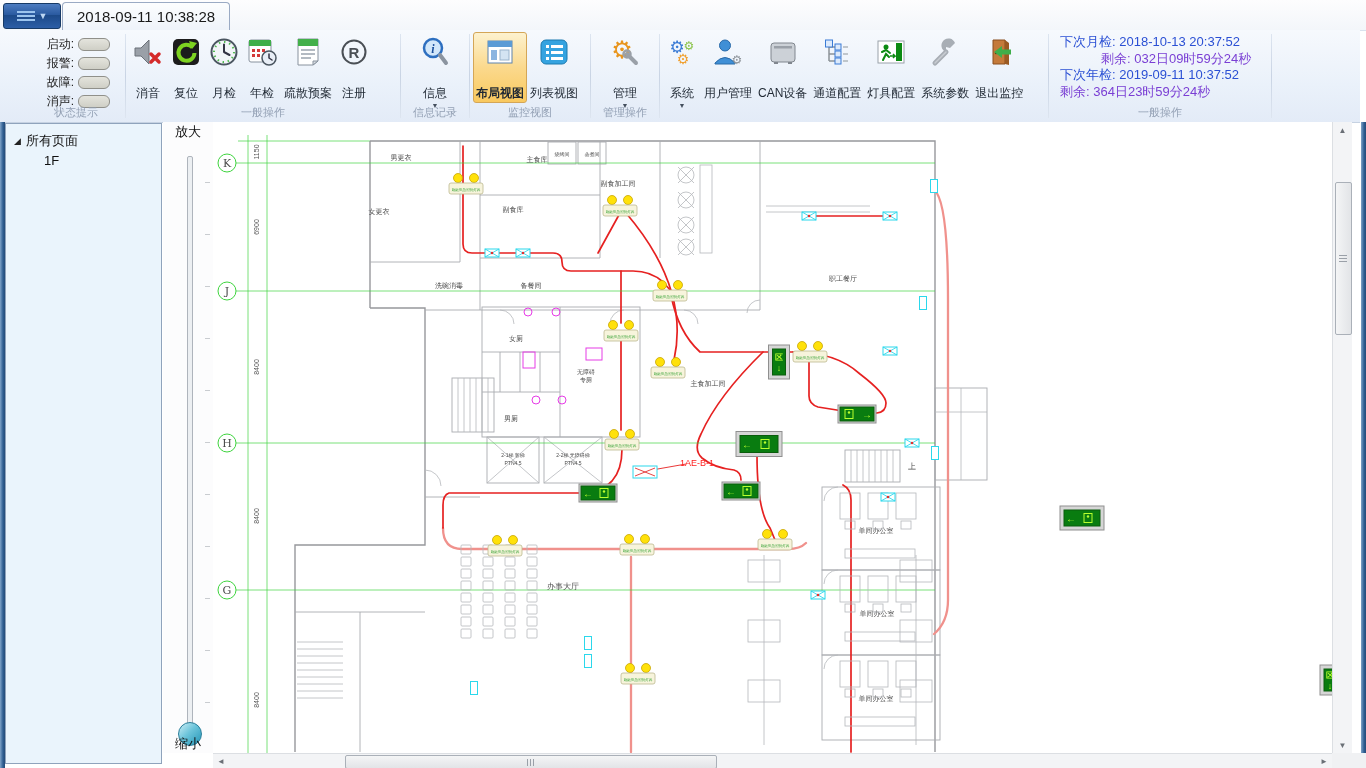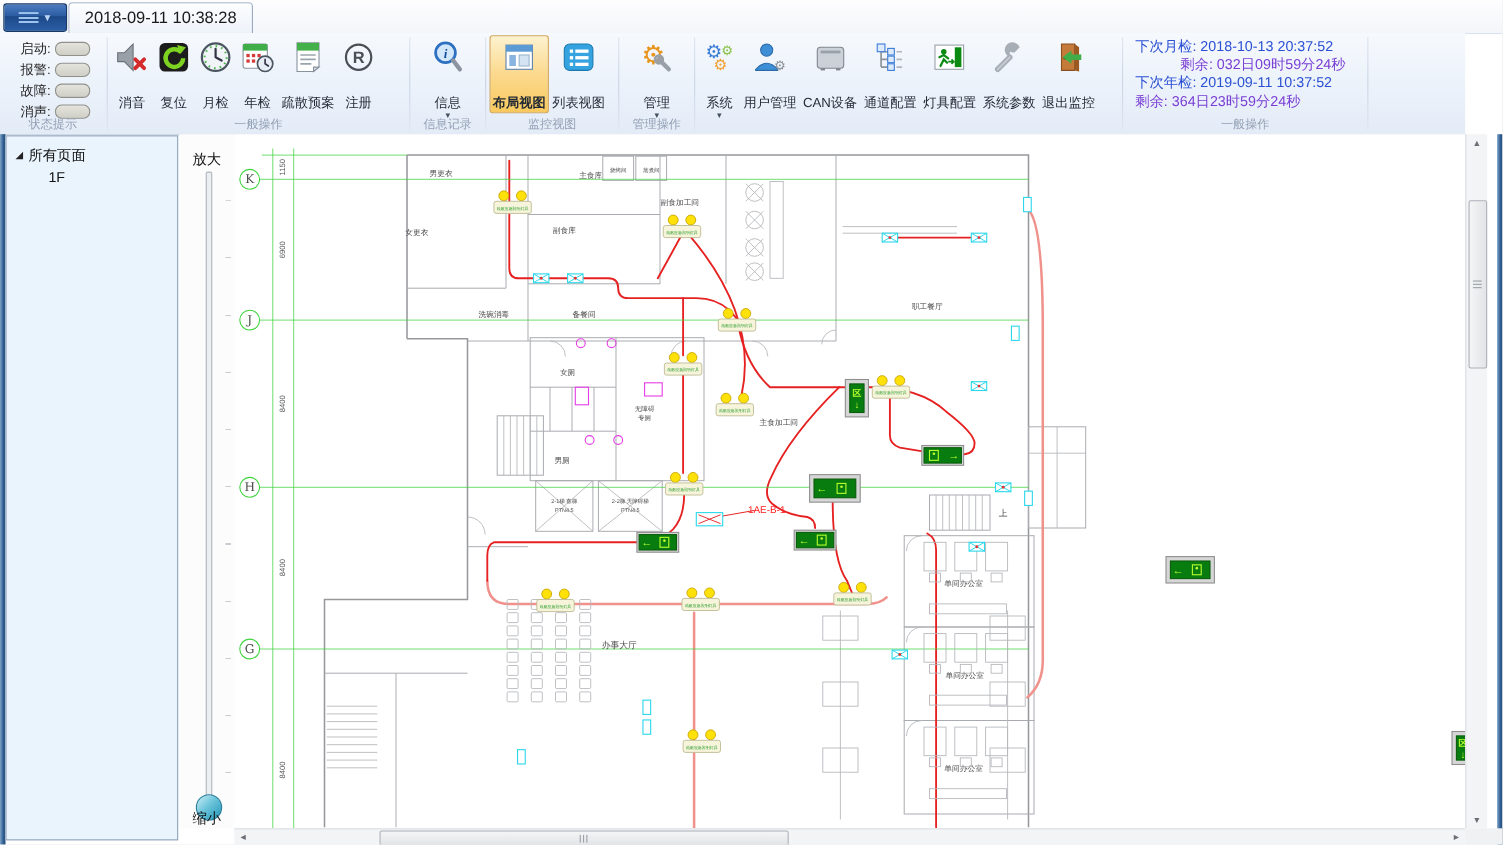--- a/index.html
+++ b/index.html
@@ -14,21 +14,21 @@
   .appmenu .lines{display:inline-block;width:18px;height:10px;
     background:repeating-linear-gradient(#9cc4ee 0 2px,transparent 2px 4px);}
   .appmenu .caret{color:#bcd6f2;font-size:9px;line-height:9px;}
   .doctab{position:absolute;left:62px;top:2px;height:27px;padding:0 14px;
     background:linear-gradient(#fcfdfe,#eef3fa);border:1px solid #9aaac4;border-bottom:none;
     border-radius:4px 4px 0 0;display:flex;align-items:center;font-size:15px;color:#1a1a1a;}
 
   
   .ribbon{position:absolute;left:0;top:30px;width:1332px;height:92px;
     background:linear-gradient(#f6f9fd,#eaf1fa 60%,#e3ebf7);border-bottom:1px solid #c6d2e2;
-    display:flex;align-items:stretch;}
+    display:flex;align-items:stretch;padding-left:28px;}
   .rgroup{position:relative;flex:0 0 auto;padding:2px 2px 16px 2px;}
   .rgroup-label{position:absolute;left:0;right:0;bottom:2px;text-align:center;
     font-size:11px;color:#93a0b4;white-space:nowrap;font-family:Liberation Mono, monospace;}
   .rsep{flex:0 0 1px;margin:4px 1px;background:linear-gradient(#dde5f0,#c9d4e4,#dde5f0);}
   .rbuttons{display:flex;align-items:flex-start;height:74px;}
   .rbtn{display:flex;flex-direction:column;align-items:center;padding:3px 2px 0 2px;
     border:1px solid transparent;border-radius:3px;cursor:pointer;}
   .rbtn .ricon{width:32px;height:32px;display:block;}
   .rbtn .rlabel{font-size:12px;color:#1f2833;margin-top:17px;white-space:nowrap;}
   .rbtn .rcaret{font-size:7px;color:#45505e;line-height:8px;}
@@ -349,21 +349,21 @@
 
   <div class="sidebar">
     <div class="tree-root">
       <span class="tree-arrow">◢</span>
       <span>所有页面</span>
     </div>
     <div class="tree-child">1F</div>
   </div>
 
   <div class="slidercol">
-    <div class="slider-label" style="top:14px">放大</div>
+    <div class="slider-label" style="top:1px">放大</div>
     <div class="slider-track"></div>
     <div class="slider-ticks"></div>
     <div class="slider-thumb"></div>
     <div class="slider-label" style="top:613px">缩小</div>
   </div>
 
   <div class="canvas">
     <svg id="plan" viewBox="213 122 1119 631" width="1119" height="631" xmlns="http://www.w3.org/2000/svg">
 
       <g>

